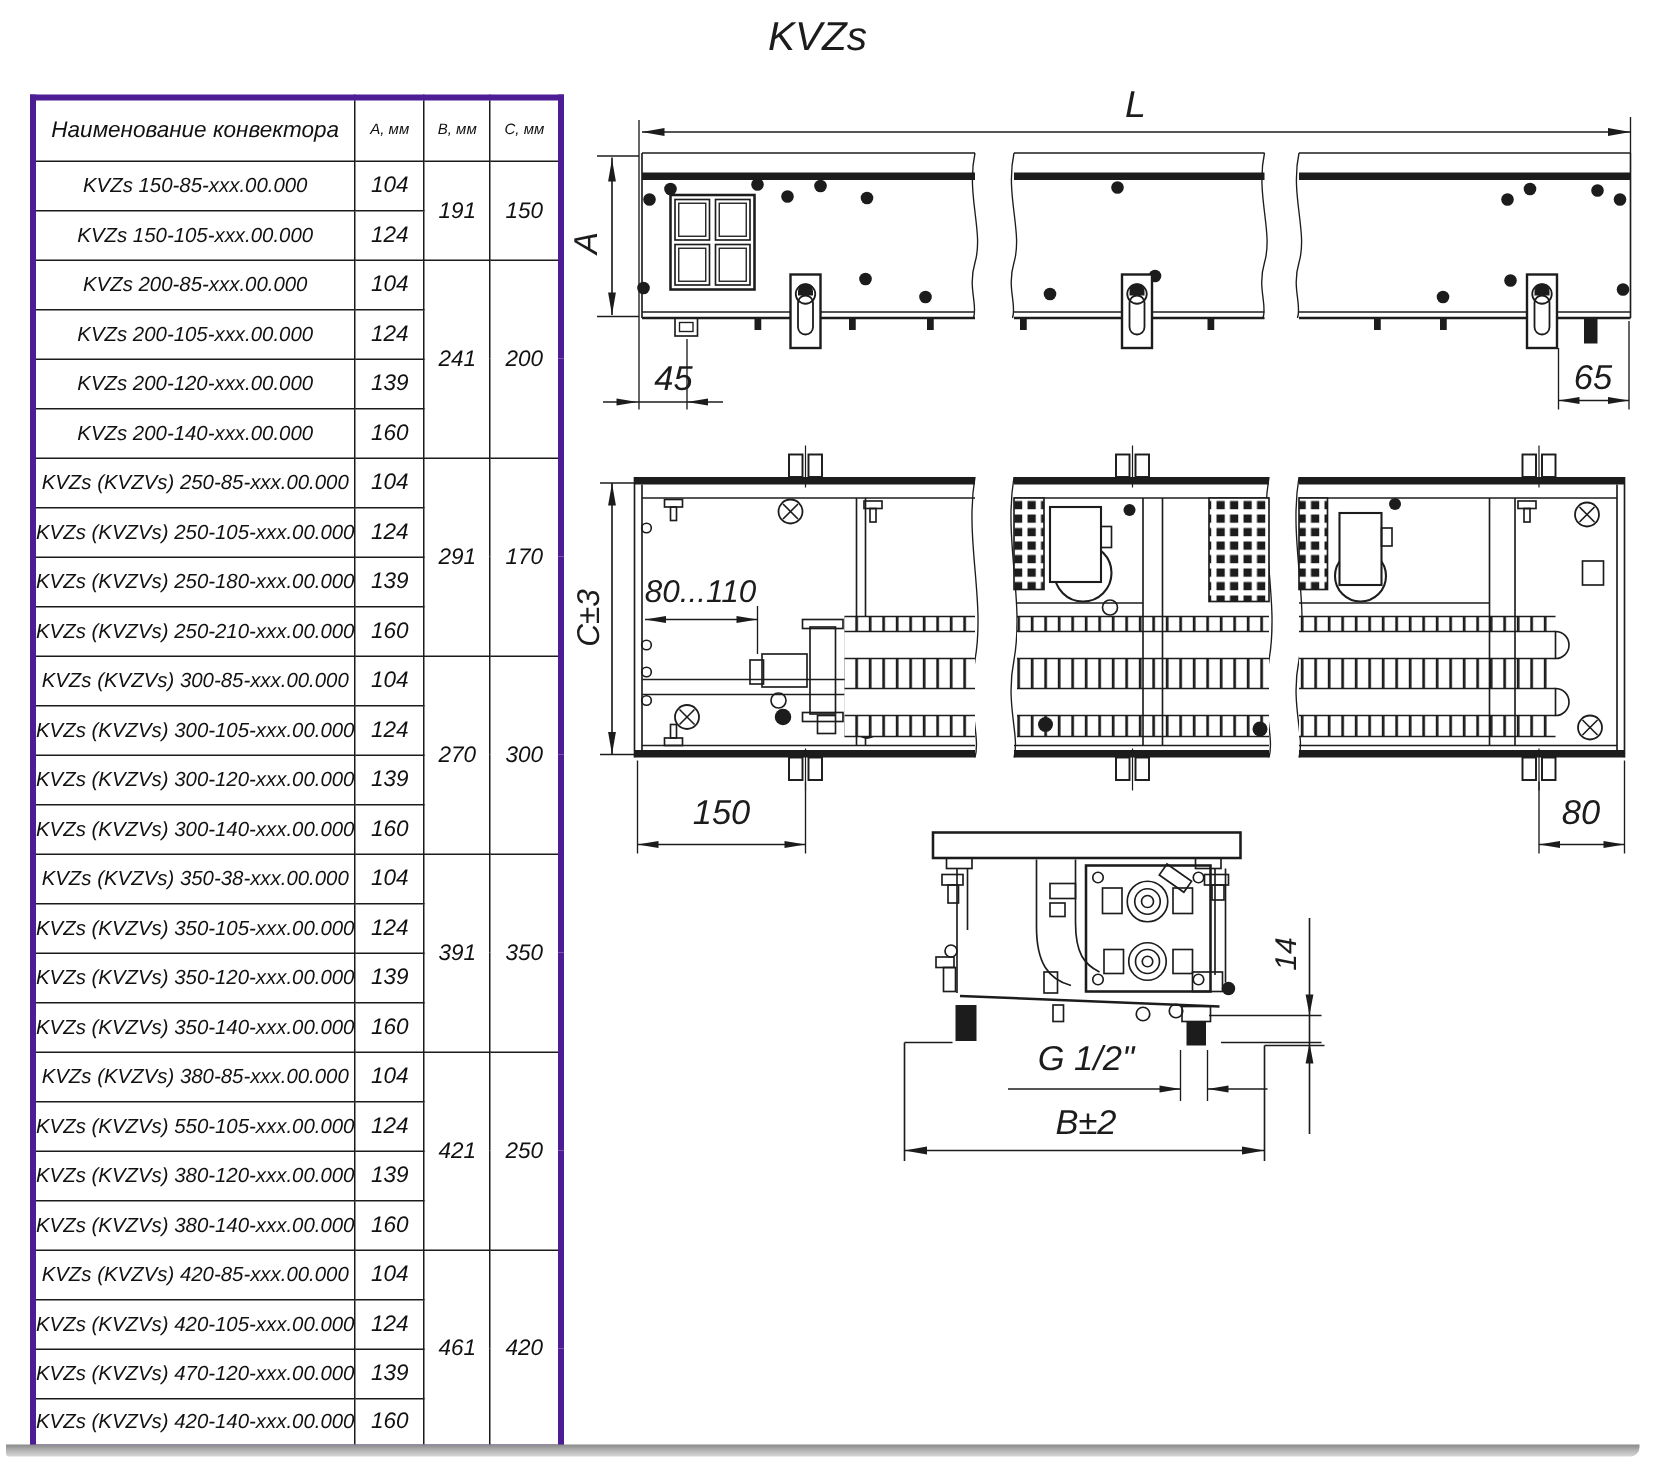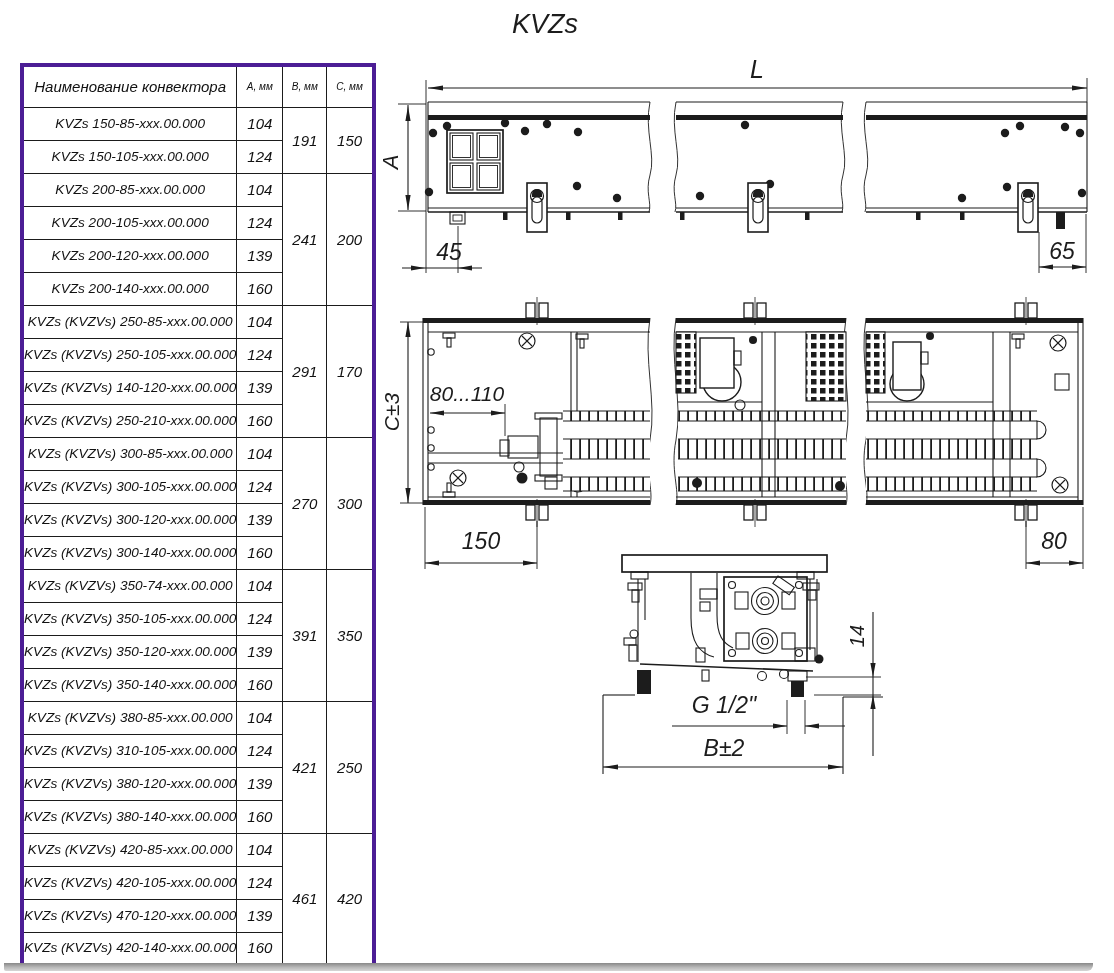--- a/index.html
+++ b/index.html
@@ -78,21 +78,21 @@
           <td class="cname">KVZs (KVZVs) 250-85-xxx.00.000</td>
           <td class="cnum">104</td>
           <td class="cnum" rowspan="4">291</td>
           <td class="cnum" rowspan="4">170</td>
         </tr>
   <tr class="r">
           <td class="cname">KVZs (KVZVs) 250-105-xxx.00.000</td>
           <td class="cnum">124</td>
         </tr>
   <tr class="r">
-          <td class="cname">KVZs (KVZVs) 140-120-xxx.00.000</td>
+          <td class="cname">KVZs (KVZVs) 250-180-xxx.00.000</td>
           <td class="cnum">139</td>
         </tr>
   <tr class="r">
           <td class="cname">KVZs (KVZVs) 250-210-xxx.00.000</td>
           <td class="cnum">160</td>
         </tr>
   <tr class="r">
           <td class="cname">KVZs (KVZVs) 300-85-xxx.00.000</td>
           <td class="cnum">104</td>
           <td class="cnum" rowspan="4">270</td>
@@ -104,21 +104,21 @@
         </tr>
   <tr class="r">
           <td class="cname">KVZs (KVZVs) 300-120-xxx.00.000</td>
           <td class="cnum">139</td>
         </tr>
   <tr class="r">
           <td class="cname">KVZs (KVZVs) 300-140-xxx.00.000</td>
           <td class="cnum">160</td>
         </tr>
   <tr class="r">
-          <td class="cname">KVZs (KVZVs) 350-74-xxx.00.000</td>
+          <td class="cname">KVZs (KVZVs) 350-38-xxx.00.000</td>
           <td class="cnum">104</td>
           <td class="cnum" rowspan="4">391</td>
           <td class="cnum" rowspan="4">350</td>
         </tr>
   <tr class="r">
           <td class="cname">KVZs (KVZVs) 350-105-xxx.00.000</td>
           <td class="cnum">124</td>
         </tr>
   <tr class="r">
           <td class="cname">KVZs (KVZVs) 350-120-xxx.00.000</td>
@@ -128,21 +128,21 @@
           <td class="cname">KVZs (KVZVs) 350-140-xxx.00.000</td>
           <td class="cnum">160</td>
         </tr>
   <tr class="r">
           <td class="cname">KVZs (KVZVs) 380-85-xxx.00.000</td>
           <td class="cnum">104</td>
           <td class="cnum" rowspan="4">421</td>
           <td class="cnum" rowspan="4">250</td>
         </tr>
   <tr class="r">
-          <td class="cname">KVZs (KVZVs) 310-105-xxx.00.000</td>
+          <td class="cname">KVZs (KVZVs) 550-105-xxx.00.000</td>
           <td class="cnum">124</td>
         </tr>
   <tr class="r">
           <td class="cname">KVZs (KVZVs) 380-120-xxx.00.000</td>
           <td class="cnum">139</td>
         </tr>
   <tr class="r">
           <td class="cname">KVZs (KVZVs) 380-140-xxx.00.000</td>
           <td class="cnum">160</td>
         </tr>

